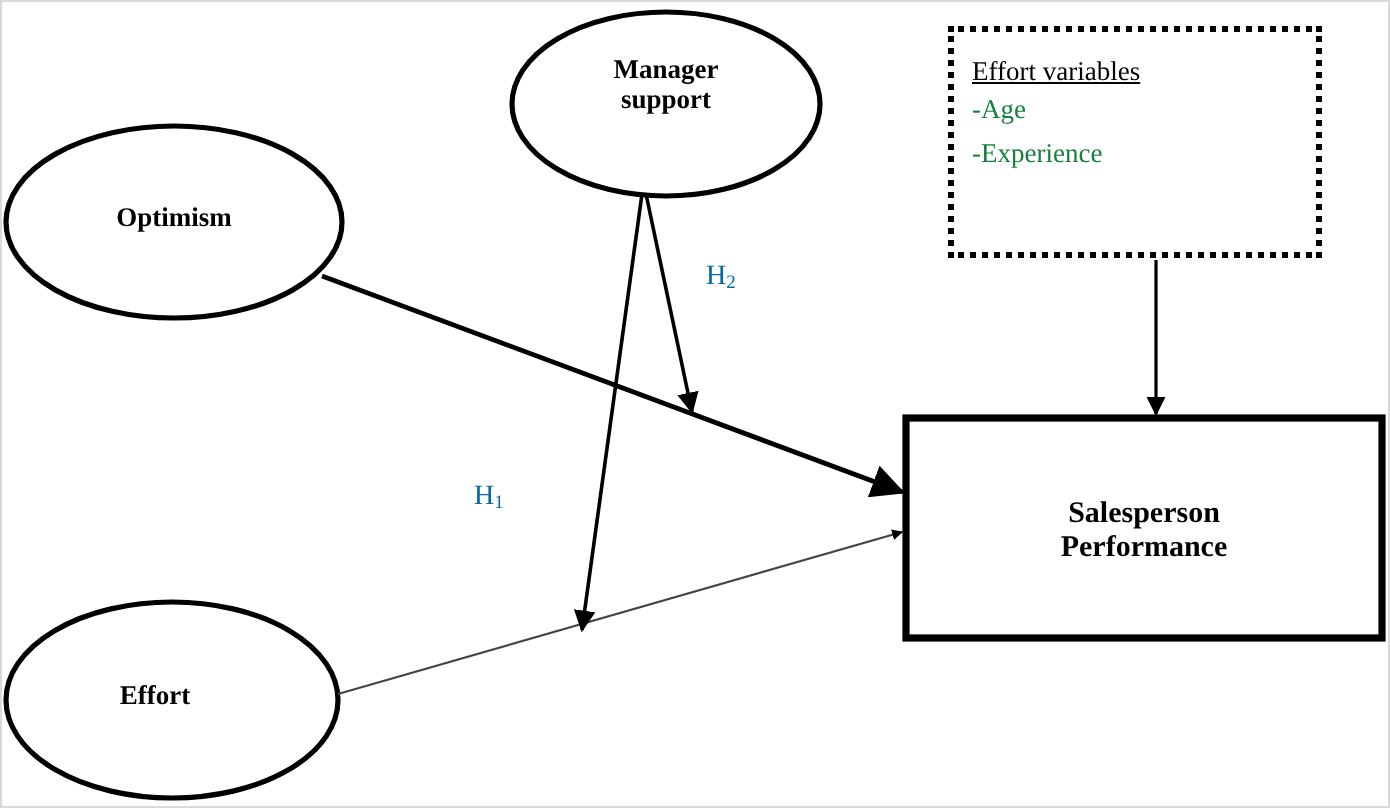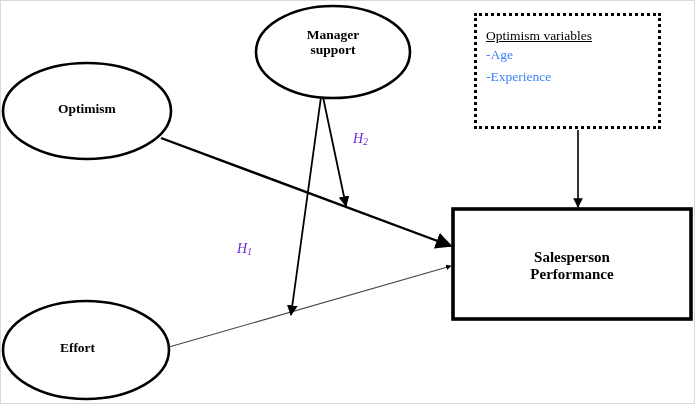--- a/index.html
+++ b/index.html
@@ -33,22 +33,21 @@
     line-height: 1.12;
     white-space: pre-line;
     pointer-events: none;
   }
   .ellipse-label { font-size: 13.5px; }
   .box-label { font-size: 15px; }
   .hyp-label {
     position: absolute;
     font-family: "Liberation Serif", "DejaVu Serif", serif;
     font-size: 14px;
-    color: #6d28d9;
-    font-style: italic;
+    color: #0369a1;
   }
   .hyp-label sub {
     font-size: 9.5px;
     vertical-align: baseline;
     position: relative;
     bottom: -2px;
   }
   #control-box {
     position: absolute;
     left: 473px;
@@ -67,21 +66,21 @@
     font-size: 13.5px;
     text-decoration: underline;
     color: #000000;
     white-space: nowrap;
   }
   #control-box .cv-item {
     position: absolute;
     left: 9px;
     font-family: "Liberation Serif", "DejaVu Serif", serif;
     font-size: 13.5px;
-    color: #3b82f6;
+    color: #15803d;
     white-space: nowrap;
   }
   #control-box .cv-item-0 { top: 31px; }
   #control-box .cv-item-1 { top: 53px; }
 </style>
 </head>
 <body>
 
 <div id="diagram-root">
 
@@ -121,21 +120,21 @@
 support</div>
 
   <div class="node-label ellipse-label" style="left:6px; top:100px; width:160px;">Optimism</div>
 
   <div class="node-label ellipse-label" style="left:5px; top:339px; width:143px;">Effort</div>
 
   <div class="node-label box-label" style="left:472px; top:248px; width:198px;">Salesperson
 Performance</div>
 
   <div id="control-box">
-    <div class="cv-title">Optimism variables</div>
+    <div class="cv-title">Effort variables</div>
     <div class="cv-item cv-item-0">-Age</div>
     <div class="cv-item cv-item-1">-Experience</div>
   </div>
 
   <div class="hyp-label" style="left:236px; top:240px;">
     <span>H</span><sub>1</sub>
   </div>
 
   <div class="hyp-label" style="left:352px; top:130px;">
     <span>H</span><sub>2</sub>

